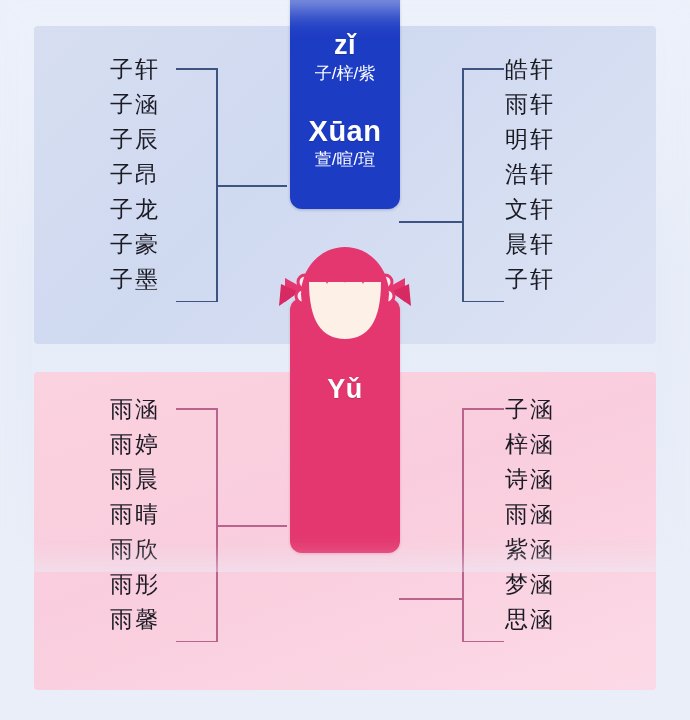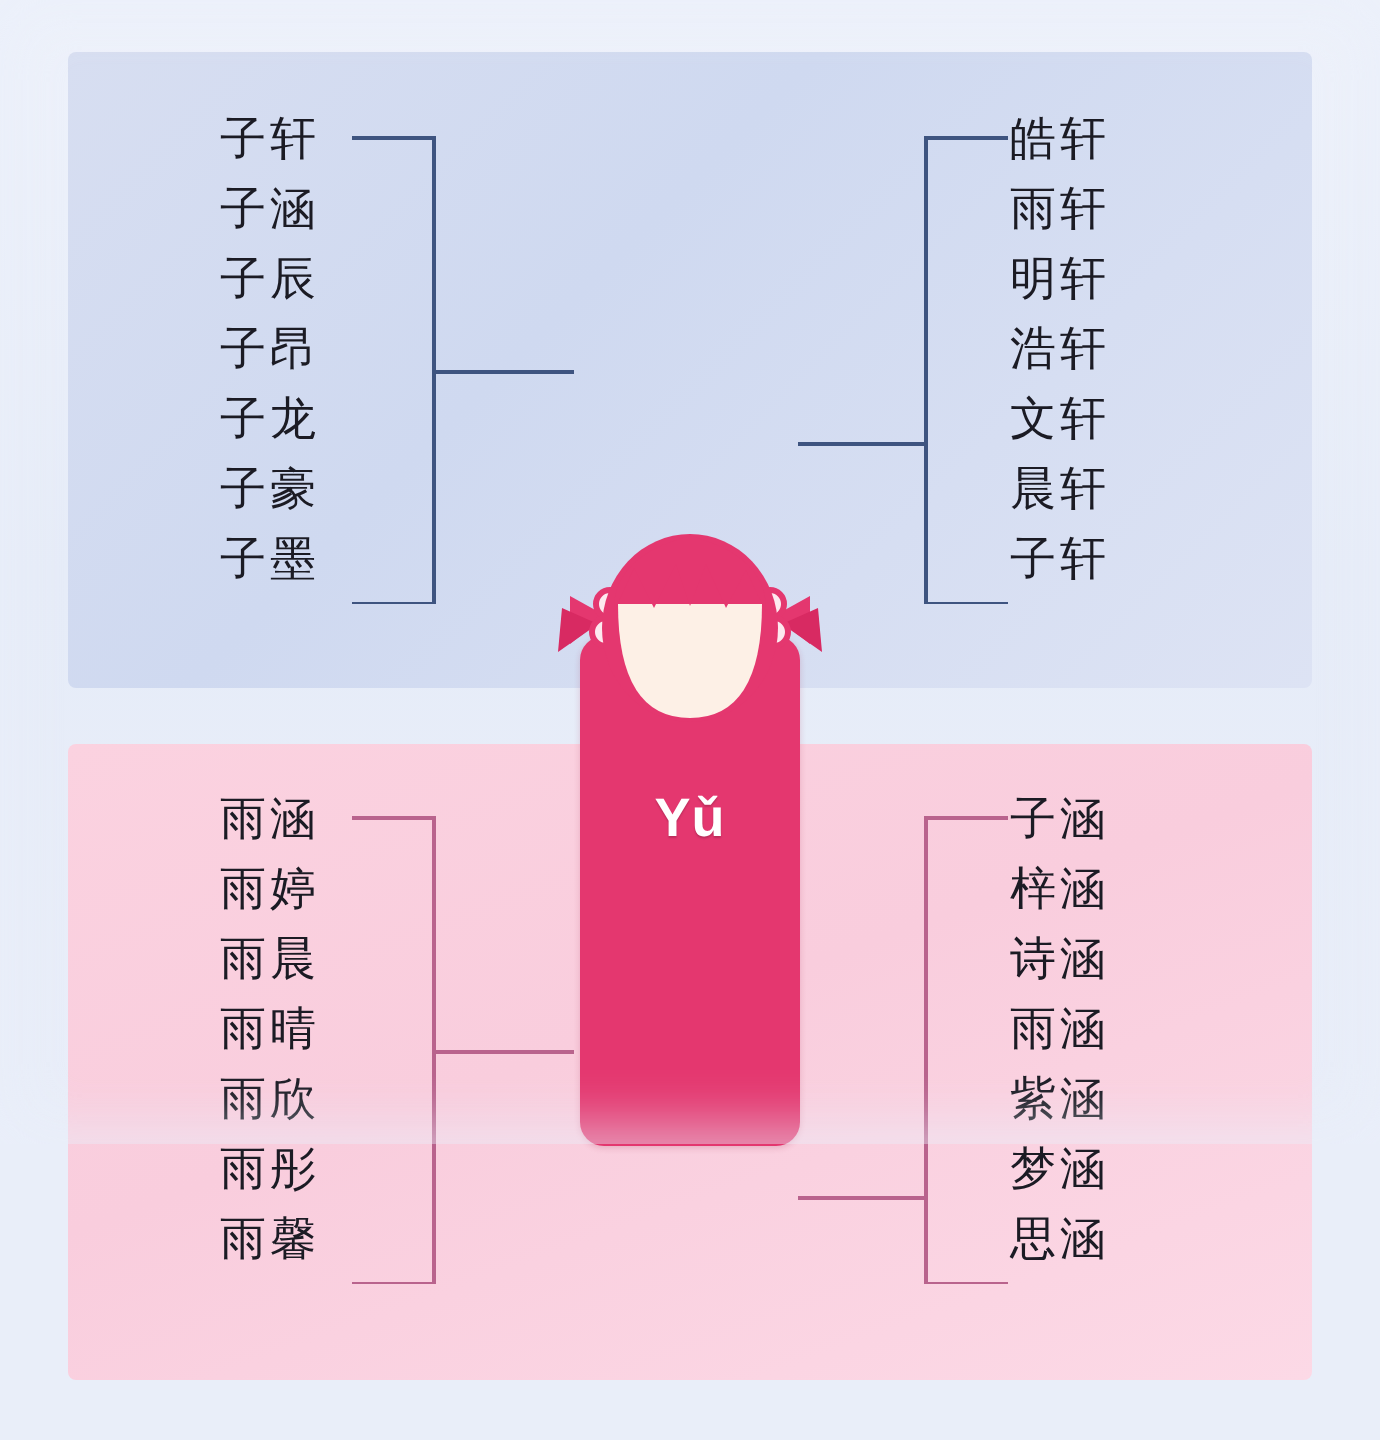--- a/index.html
+++ b/index.html
@@ -93,21 +93,21 @@
   #bracket-girl-right .stem{ position:absolute; height:1.5px; right:41px; top:190px; width:64px; background:#b9638d; }
 
   
   .figure{
     position:absolute;
     z-index:8;
     width:180px;
     left:255px;
   }
   .fig-boy { top:12px;  }
-  .fig-girl{ top:376px; }
+  .fig-girl{ top:356px; }
   .card{
     position:relative;
     width:110px;
     margin:0 auto;
     border-radius:12px;
     color:#fff;
     text-align:center;
     padding-top:6px;
   }
   .card-boy { background:#1d3cc4; height:255px; margin-top:-58px; box-shadow:0 1px 3px rgba(20,30,90,.25); }
@@ -175,20 +175,46 @@
     <div class="nm">子轩</div>
   </div>
 
   <div class="bracket bk-blue" id="bracket-boy-right">
     <span class="v"></span>
     <span class="h top"></span>
     <span class="h bot"></span>
     <span class="stem"></span>
   </div>
 
+  <div class="figure fig-boy">
+    <div class="card card-boy">
+      <svg class="head-svg" width="180" height="120" viewBox="0 0 180 120" style="left:-35px; top:-58px;">
+
+        <ellipse cx="90" cy="52" rx="43" ry="46" fill="#1d3cc4"></ellipse>
+
+        <path d="M49 49 Q49 97 90 97 Q131 97 131 49 Z" fill="#cdd3f2"></path>
+
+        <path d="M48 50
+                 L56 28 L62 47
+                 L72 24 L79 46
+                 L89 22 L96 45
+                 L106 25 L112 46
+                 L122 27 L130 50
+                 Q131 20 90 7 Q49 20 48 50 Z" fill="#1d3cc4"></path>
+      </svg>
+      <div class="card-inner">
+        <div class="pinyin">zǐ</div>
+        <div class="hanzi">子/梓/紫</div>
+        <div class="slot-2">
+          <div class="pinyin pinyin-big">Xūan</div>
+          <div class="hanzi">萱/暄/瑄</div>
+        </div>
+      </div>
+    </div>
+  </div>
 
   <div class="panel panel-girl"></div>
 
   <div class="names names-left girl-left">
     <div class="nm">雨涵</div>
     <div class="nm">雨婷</div>
     <div class="nm">雨晨</div>
     <div class="nm">雨晴</div>
     <div class="nm">雨欣</div>
     <div class="nm">雨彤</div>

